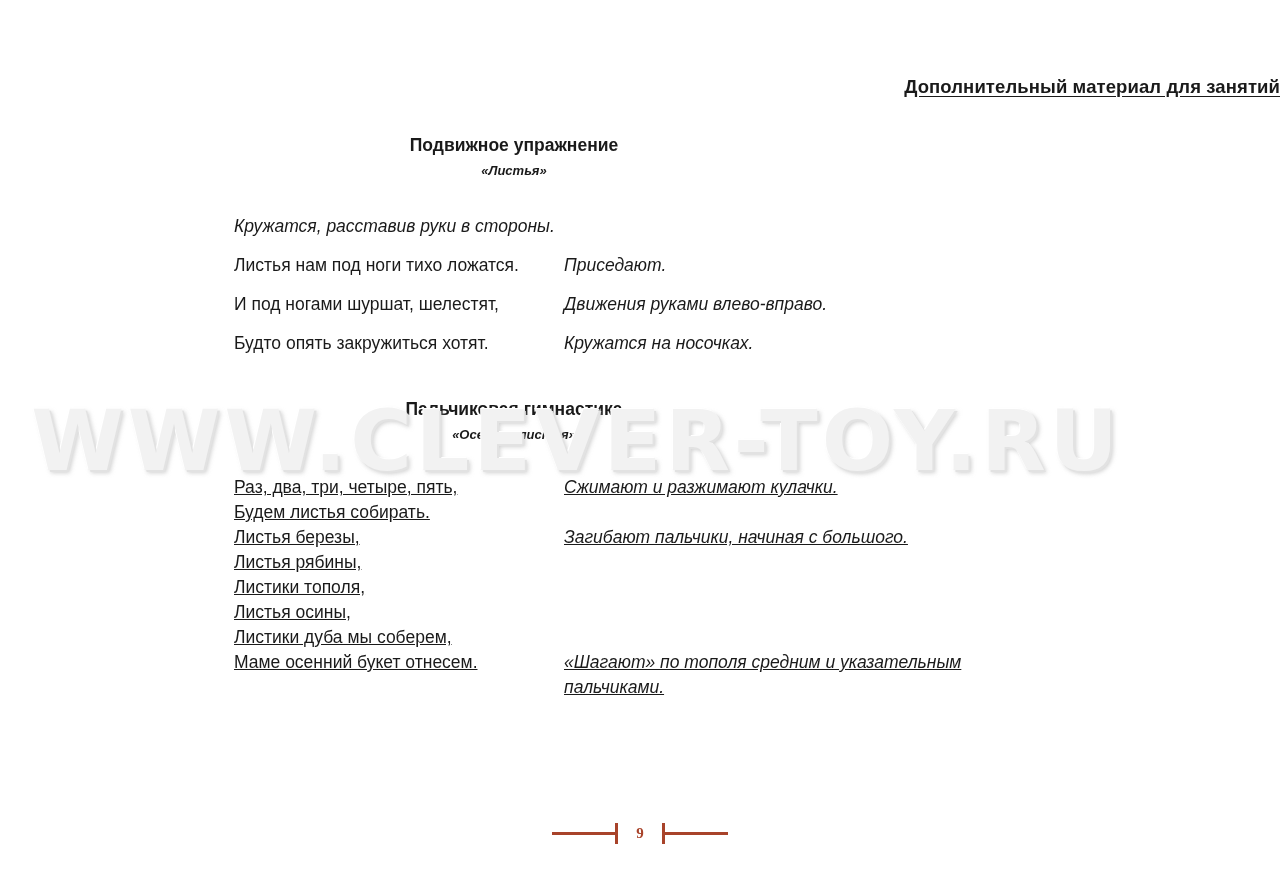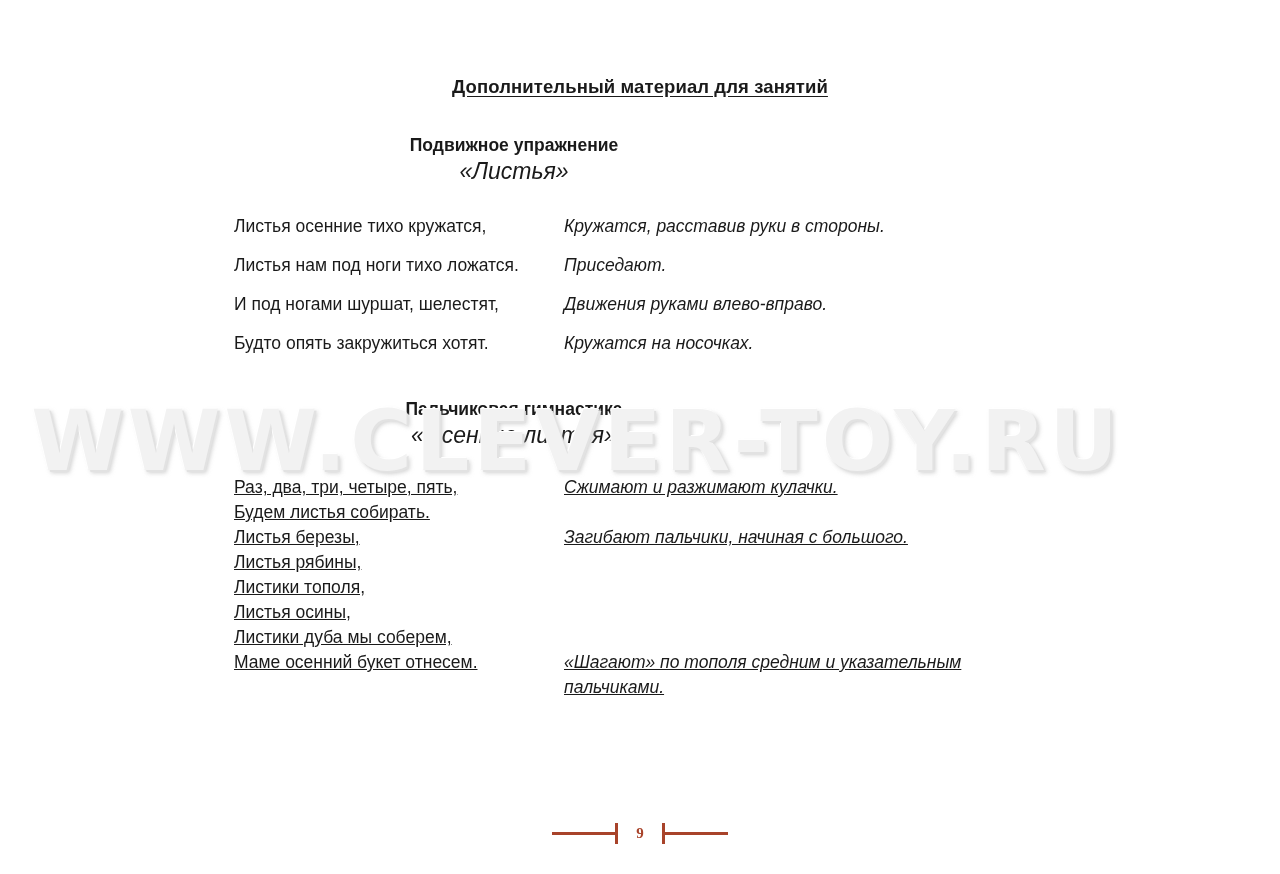--- a/index.html
+++ b/index.html
@@ -22,42 +22,42 @@
     height: 874px;
     box-sizing: border-box;
   }
 
   
   .doc-title {
     position: absolute;
     top: 76px;
     left: 0;
     width: 1280px;
-    text-align: center;
+    text-align: right;
     font-size: 18.5px;
     font-weight: bold;
     text-decoration: underline;
     text-underline-offset: 3px;
     letter-spacing: 0.1px;
   }
 
   .section-title {
     position: absolute;
     left: 4px;
     width: 1020px;
     text-align: center;
     font-size: 17.5px;
     font-weight: bold;
     line-height: 26px;
   }
   .section-title .sub {
     display: block;
     font-style: italic;
-    font-size: 23px;
-    font-weight: normal;
+    font-size: 13px;
+    font-weight: bold;
   }
 
   #movement-title { top: 132px; }
   #finger-title   { top: 396px; }
 
   
   .verse-block {
     position: absolute;
     left: 234px;
     width: 830px;
@@ -154,21 +154,20 @@
 
   <div class="doc-title">Дополнительный материал для занятий</div>
 
   <div class="section-title" id="movement-title">
     <span>Подвижное упражнение</span>
     <span class="sub">«Листья»</span>
   </div>
 
   <div class="verse-block" id="movement-block">
     <div class="verse-row">
-      <div class="col-left">Листья осенние тихо кружатся,</div>
       <div class="col-right">Кружатся, расставив руки в стороны.</div>
     </div>
     <div class="verse-row">
       <div class="col-left">Листья нам под ноги тихо ложатся.</div>
       <div class="col-right">Приседают.</div>
     </div>
     <div class="verse-row">
       <div class="col-left">И под ногами шуршат, шелестят,</div>
       <div class="col-right">Движения руками влево-вправо.</div>
     </div>

